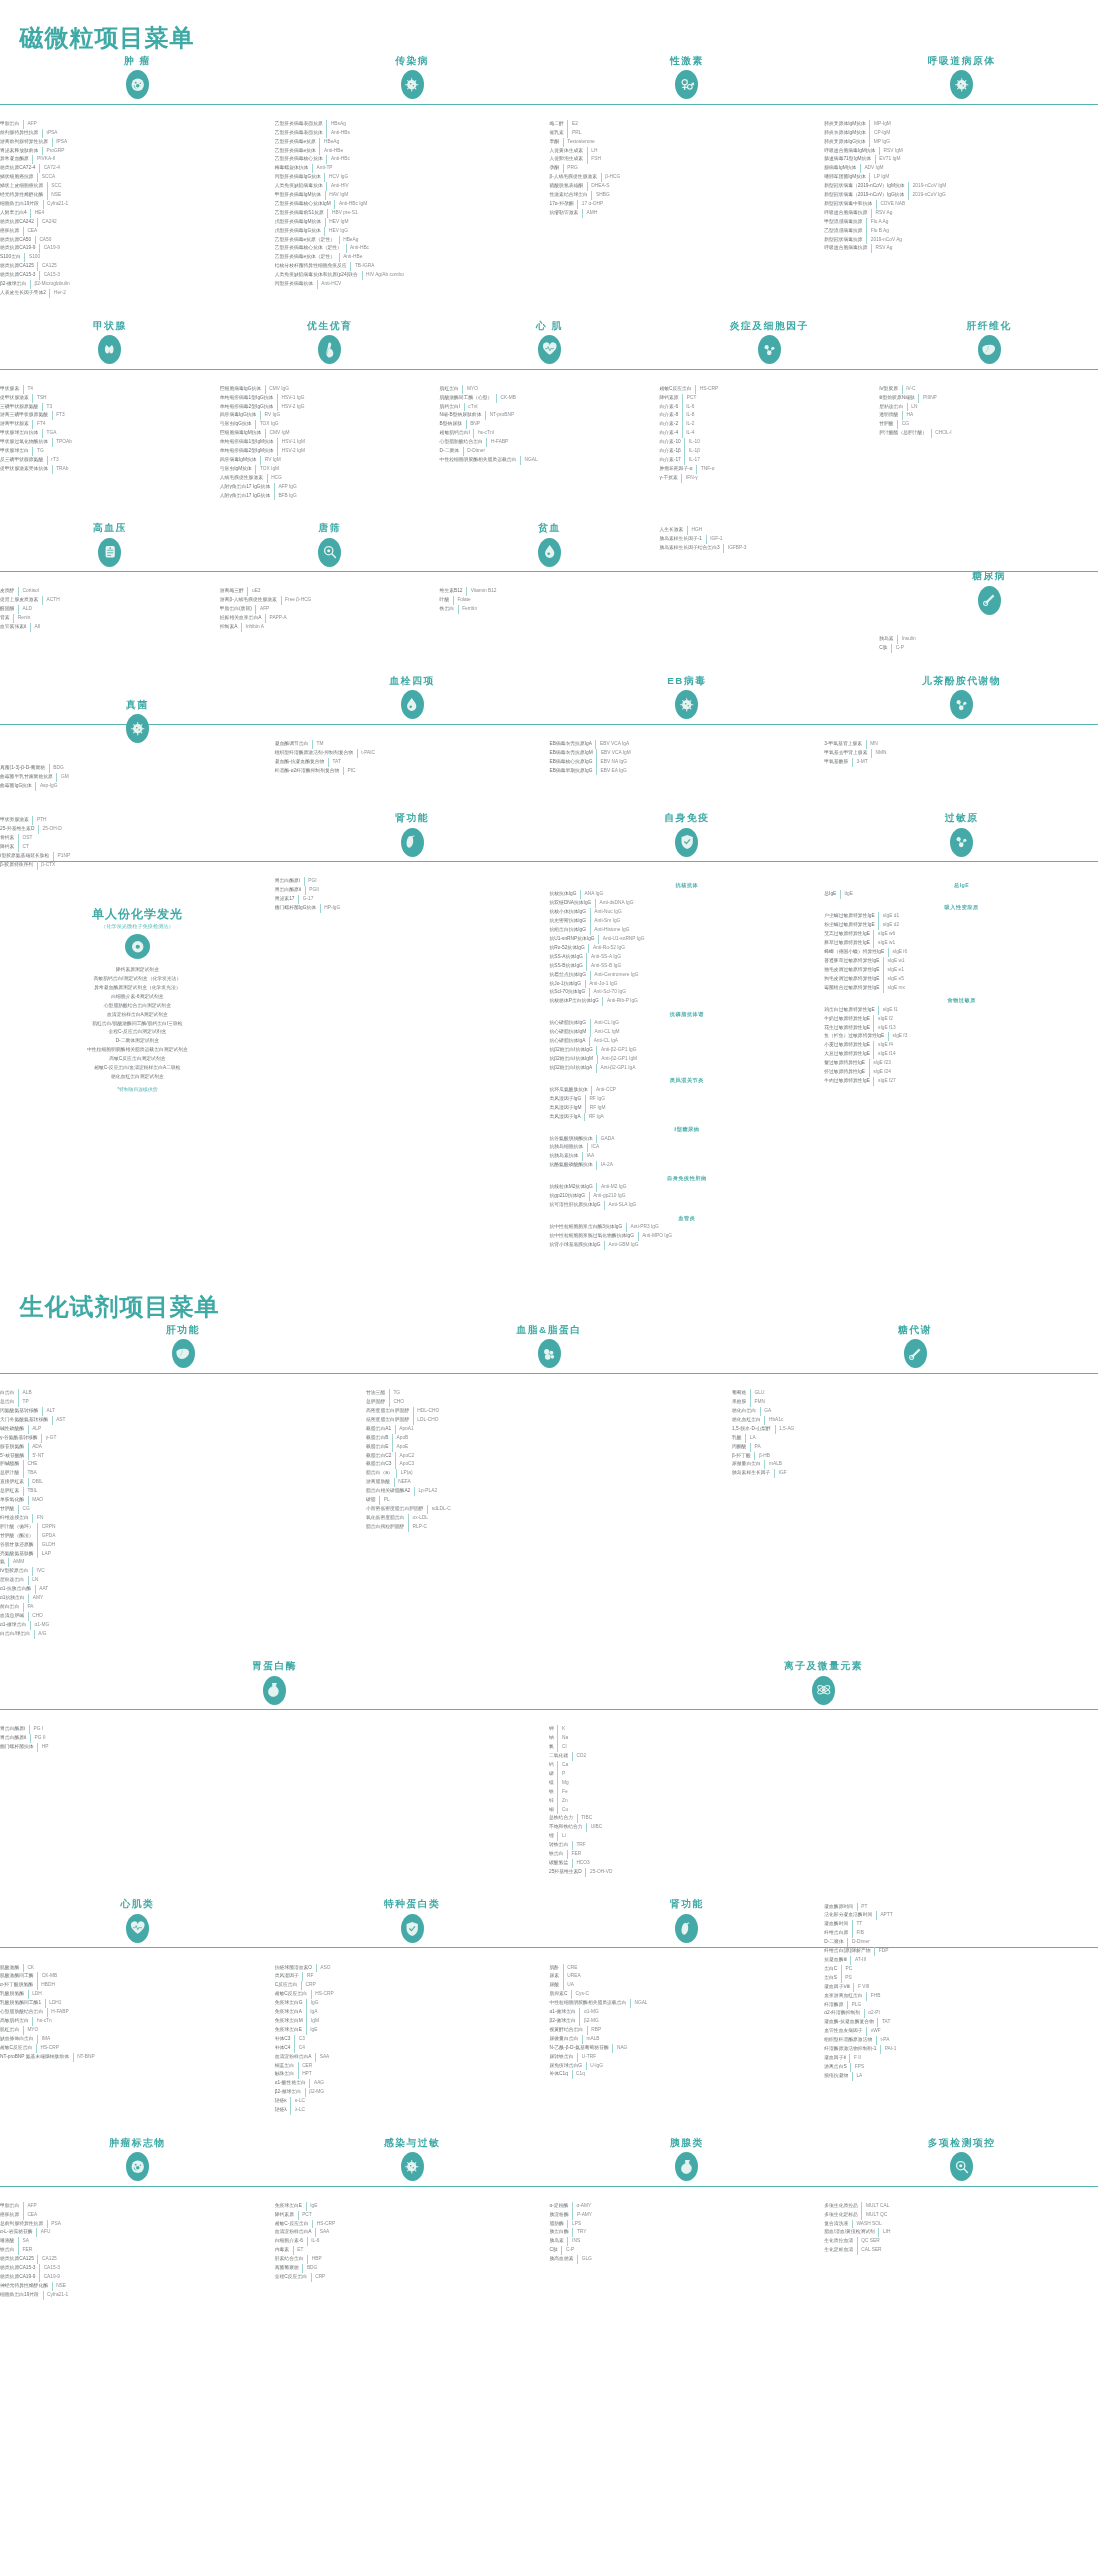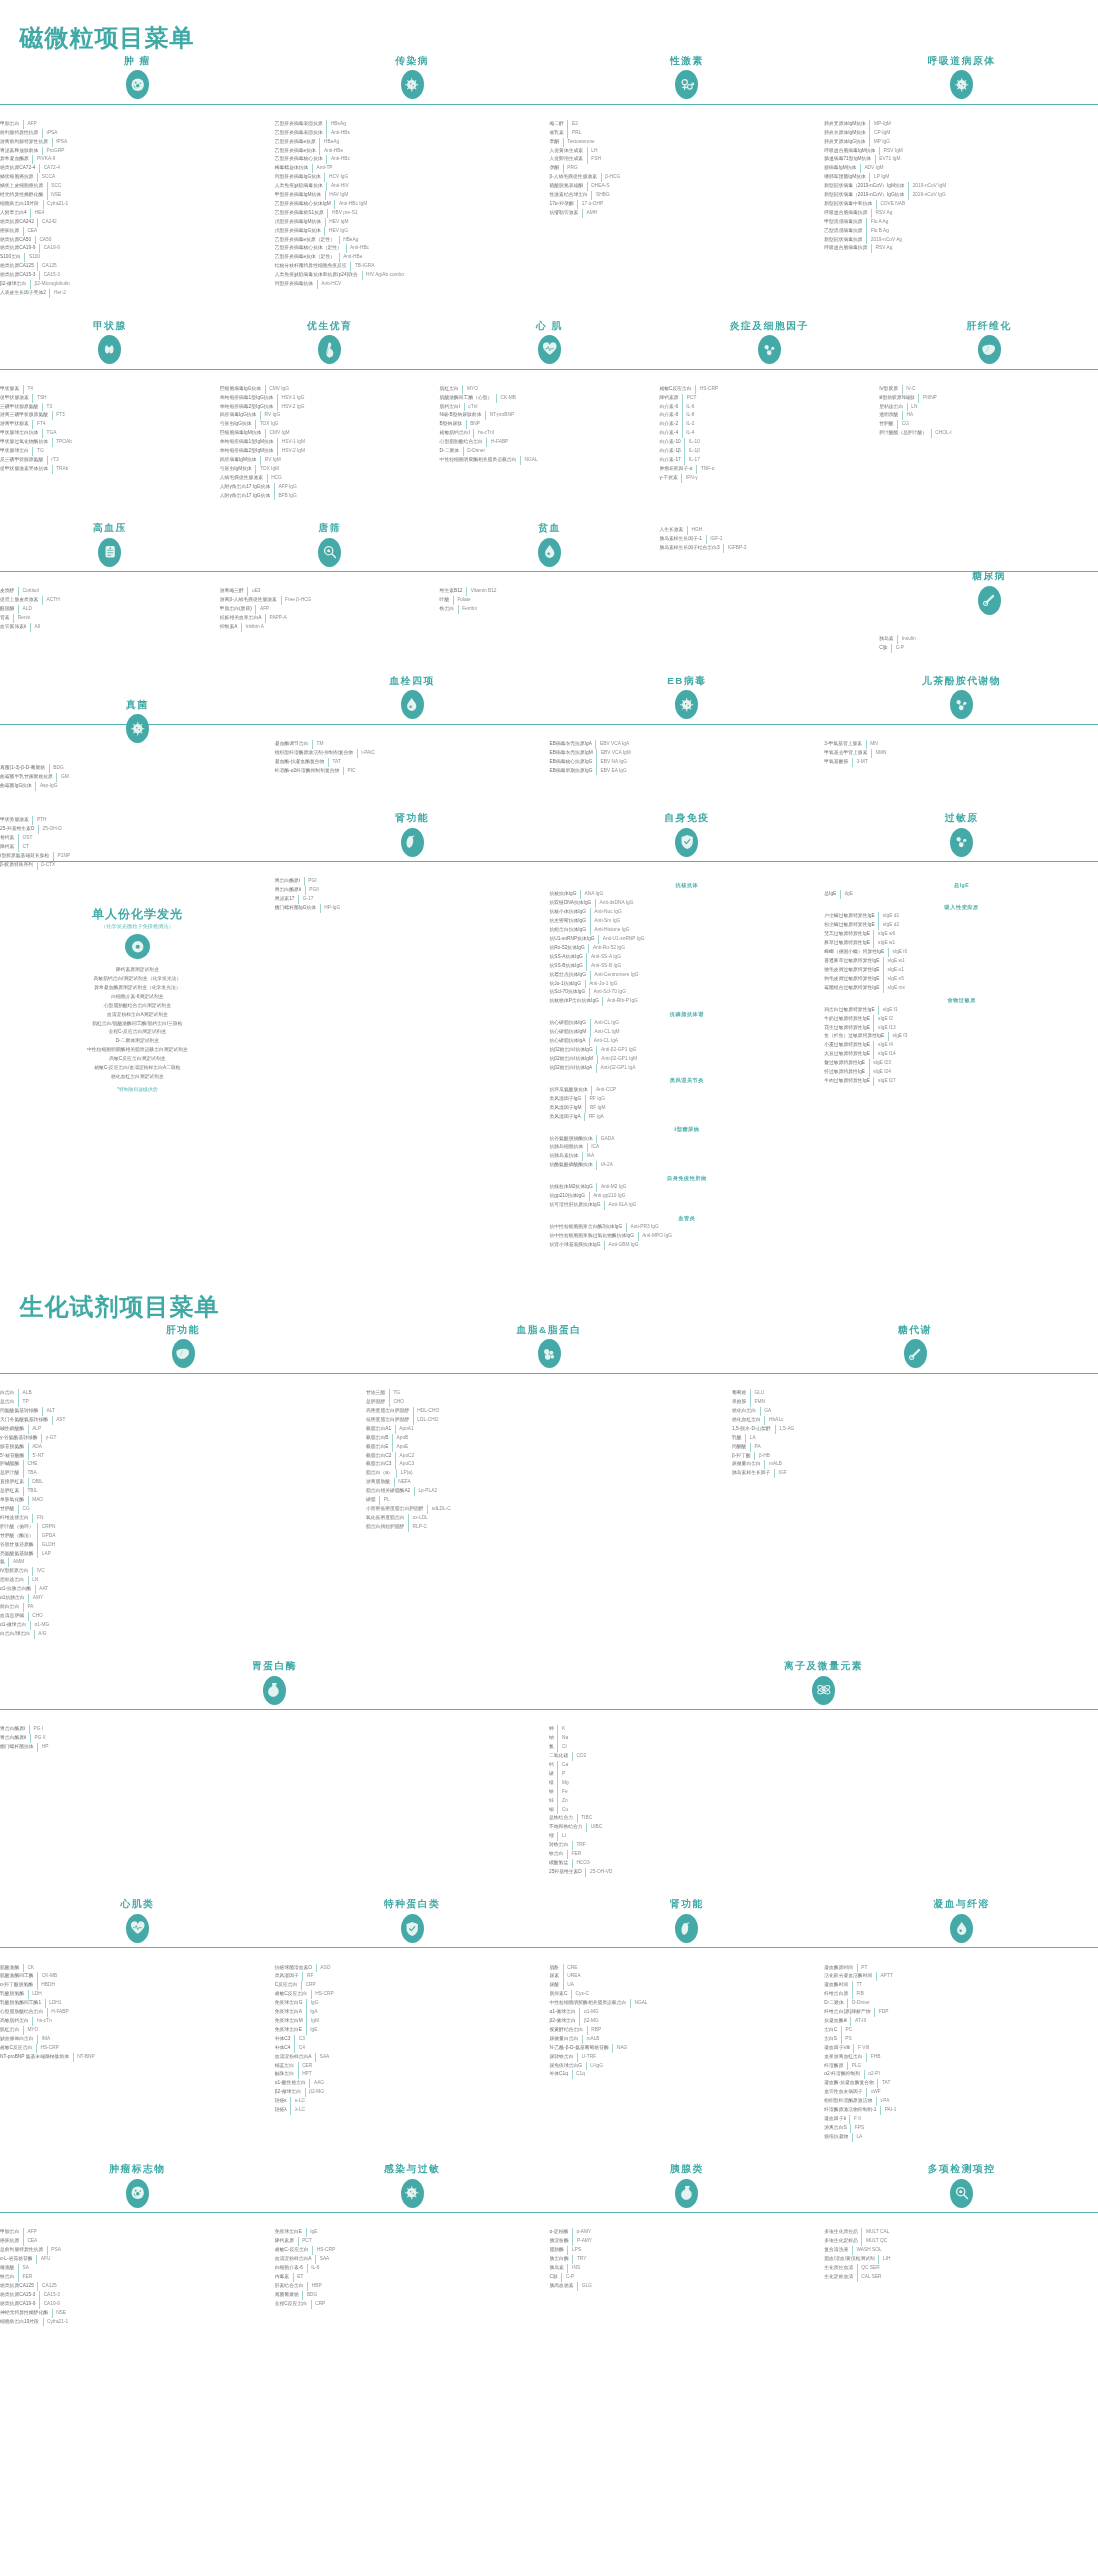--- a/index.html
+++ b/index.html
@@ -2243,29 +2243,20 @@
                 <span class="en">U-IgG</span>
               </div>
               <div class="item">
                 <span class="cn">补体C1q</span>
                 <span class="sep"></span>
                 <span class="en">C1q</span>
               </div>
             </div>
           </div>
           <div class="bcol" style="flex: 1 1 275px; max-width: 275px;">
-            <div class="cat-head">
-              <div class="cat-name">凝血与纤溶</div>
-              <div class="cat-icon">
-                <svg width="13.4" height="15.5" viewBox="0 0 26 30">
-                  <path d="M13 2c5 7 9 11 9 16a9 9 0 0 1-18 0c0-5 4-9 9-16z" fill="#e4f2f0"></path>
-                  <circle cx="11" cy="19" r="2.4" fill="#45aaa7"></circle>
-                </svg>
-              </div>
-            </div>
             <div class="items">
               <div class="item">
                 <span class="cn">凝血酶原时间</span>
                 <span class="sep"></span>
                 <span class="en">PT</span>
               </div>
               <div class="item">
                 <span class="cn">活化部分凝血活酶时间</span>
                 <span class="sep"></span>
                 <span class="en">APTT</span>

